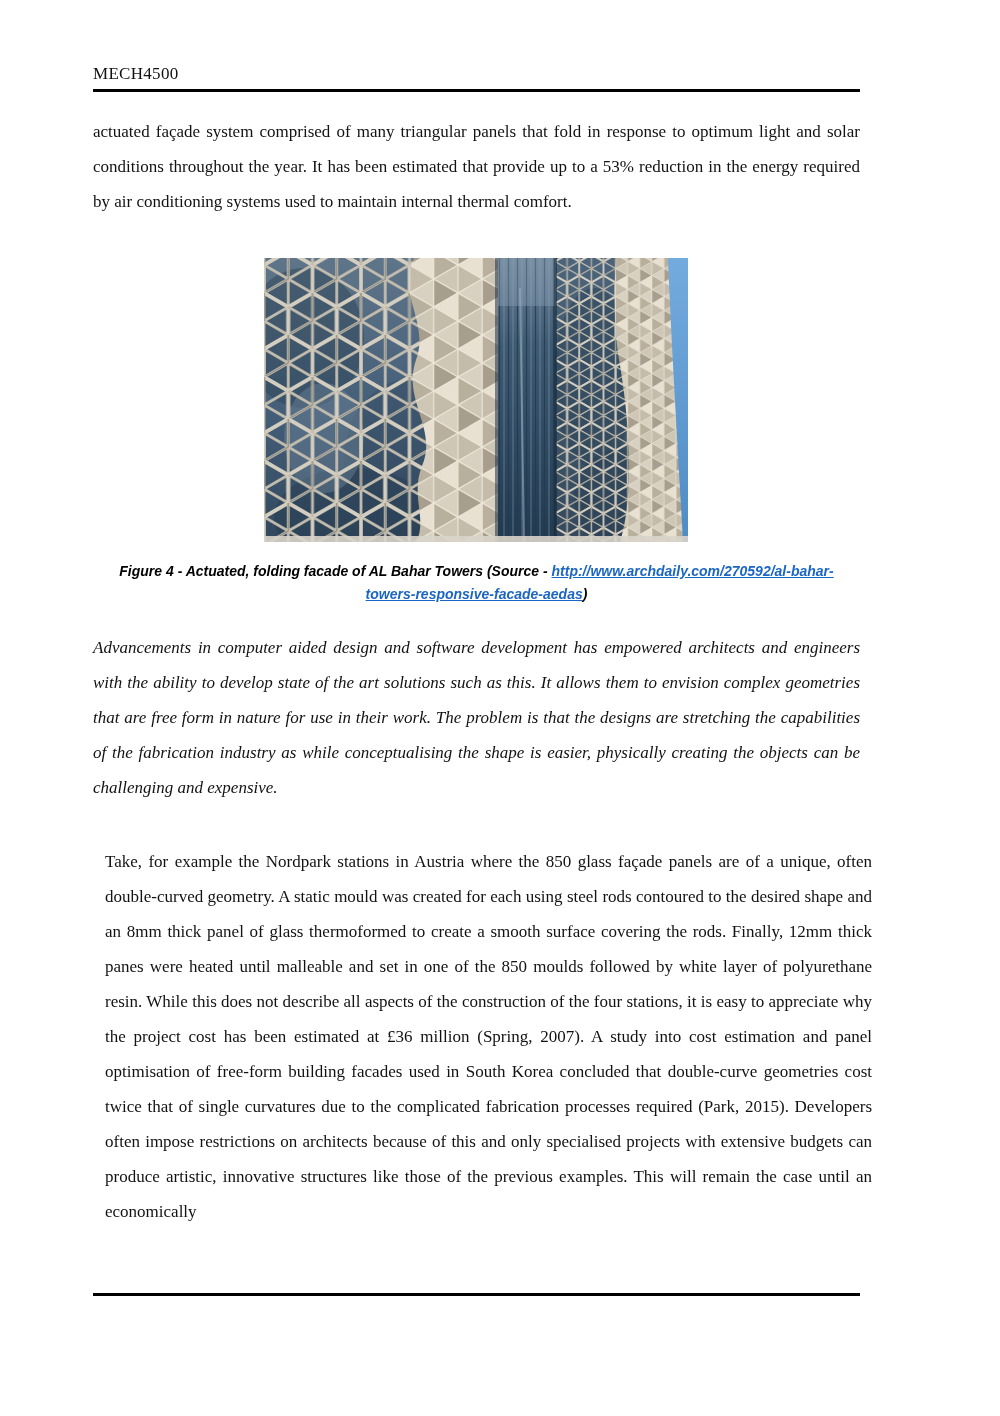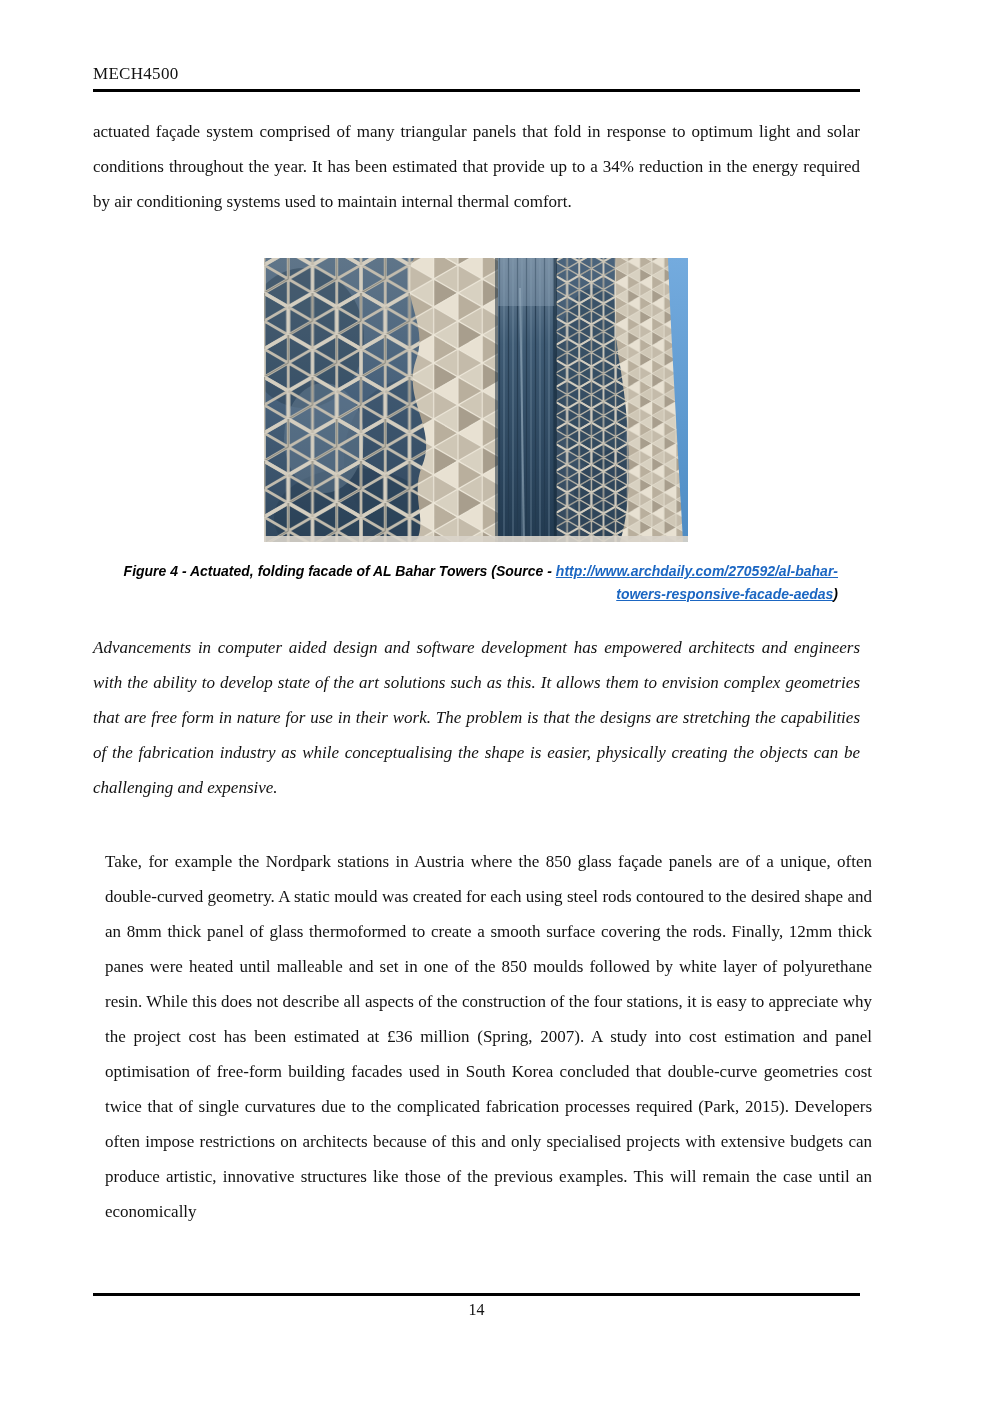--- a/index.html
+++ b/index.html
@@ -25,21 +25,21 @@
   }
   #p1{top:97px;}
   #p2{top:613px;font-style:italic;}
   #p3{top:827px;margin-left:12px;}
   .figure{
     position:absolute;top:258px;left:264px;width:424px;height:284px;
   }
   .figure svg{display:block;}
   .caption{
     position:absolute;top:560px;left:115px;width:723px;
-    text-align:right;
+    text-align:center;
     font-family:"Liberation Sans", sans-serif;
     font-style:italic;font-weight:bold;
     font-size:14px;line-height:23px;color:#000;
   }
   .caption a{color:#1b66c2;text-decoration:underline;}
   .footer-rule{
     position:absolute;top:1293px;left:93px;width:767px;height:3px;background:#000;
   }
   .page-num{
     position:absolute;top:1301px;left:93px;width:767px;
@@ -47,21 +47,21 @@
   }
 </style>
 </head>
 <body>
 
 <div class="page">
 
   <div class="course">MECH4500</div>
   <div class="header-rule"></div>
 
-  <p class="para" id="p1">actuated façade system comprised of many triangular panels that fold in response to optimum light and solar conditions throughout the year. It has been estimated that provide up to a 34% reduction in the energy required by air conditioning systems used to maintain internal thermal comfort.</p>
+  <p class="para" id="p1">actuated façade system comprised of many triangular panels that fold in response to optimum light and solar conditions throughout the year. It has been estimated that provide up to a 53% reduction in the energy required by air conditioning systems used to maintain internal thermal comfort.</p>
 
   <div class="figure">
     <svg width="424" height="284" viewBox="0 0 424 284" xmlns="http://www.w3.org/2000/svg" xmlns:xlink="http://www.w3.org/1999/xlink" role="img" aria-label="Close-up photo of the actuated folding hexagonal facade panels of the AL Bahar Towers, open star-shaped frames over blue glass on the left, closed beige folded panels, a dark blue glass tower in the middle and a second patterned tower with sky at the right edge">
       <defs>
         <linearGradient id="glassV" x1="0" y1="0" x2="0" y2="1">
           <stop offset="0" stop-color="#6b8196"></stop>
           <stop offset="0.3" stop-color="#3f5b74"></stop>
           <stop offset="0.75" stop-color="#2b455d"></stop>
           <stop offset="1" stop-color="#223a50"></stop>
         </linearGradient>
@@ -167,15 +167,14 @@
   </div>
 
   <div class="caption">
     <span>Figure 4 - Actuated, folding facade of AL Bahar Towers (Source - </span><a href="#">http://www.archdaily.com/270592/al-bahar-towers-responsive-facade-aedas</a><span>)</span>
   </div>
 
   <p class="para" id="p2">Advancements in computer aided design and software development has empowered architects and engineers with the ability to develop state of the art solutions such as this.  It allows them to envision complex geometries that are free form in nature for use in their work. The problem is that the designs are stretching the capabilities of the fabrication industry as while conceptualising the shape is easier, physically creating the objects can be challenging and expensive.</p>
   <p class="para" id="p3">Take, for example the Nordpark stations in Austria where the 850 glass façade panels are of a unique, often double-curved geometry. A static mould was created for each using steel rods contoured to the desired shape and an 8mm thick panel of glass thermoformed to create a smooth surface covering the rods. Finally, 12mm thick panes were heated until malleable and set in one of the 850 moulds followed by white layer of polyurethane resin. While this does not describe all aspects of the construction of the four stations, it is easy to appreciate why the project cost has been estimated at £36 million (Spring, 2007).  A study into cost estimation and panel optimisation of free-form building facades used in South Korea concluded that double-curve geometries cost twice that of single curvatures due to the complicated fabrication processes required (Park, 2015). Developers often impose restrictions on architects because of this and only specialised projects with extensive budgets can produce artistic, innovative structures like those of the previous examples. This will remain the case until an economically</p>
 
   <div class="footer-rule"></div>
-  <div class="page-num">14</div>
 
 </div>
 
 </body></html>

